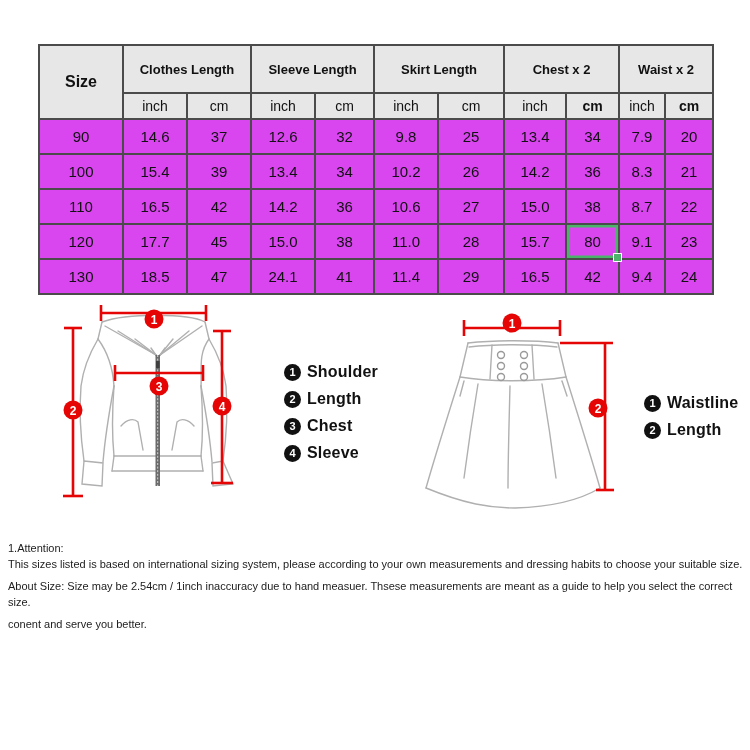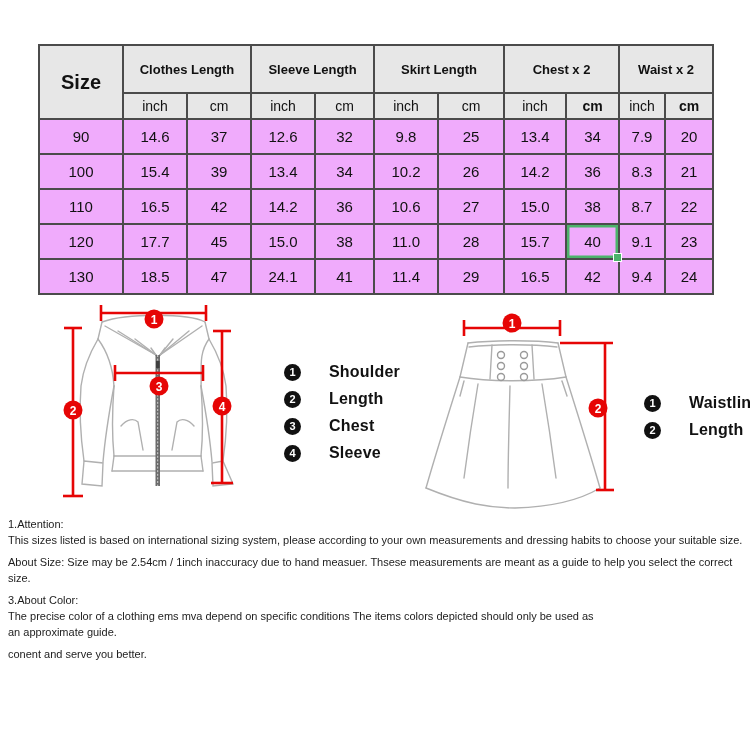--- a/index.html
+++ b/index.html
@@ -6,43 +6,43 @@
   html,body { width:750px; height:750px; background:#fff; font-family:"Liberation Sans", sans-serif; }
   #page { position:relative; width:750px; height:750px; background:#ffffff; overflow:hidden; }
 
   
   table.size-chart { position:absolute; left:38px; top:44px; width:674px; border-collapse:collapse; table-layout:fixed; }
   table.size-chart th, table.size-chart td {
     border:2px solid #4b4b4b; text-align:center; vertical-align:middle;
     font-family:"Liberation Sans", sans-serif; color:#111;
   }
   th.group { background:#e7e7e7; font-size:13px; font-weight:bold; height:48px; }
-  th.size-head { background:#e7e7e7; font-size:20px; font-weight:bold; }
+  th.size-head { background:#e7e7e7; font-size:16px; font-weight:bold; }
   th.sub { background:#e7e7e7; font-size:14px; font-weight:normal; height:26px; }
   th.sub.bold { font-weight:bold; }
-  td.cell { background:#f0abfc; font-size:15px; height:35px; position:relative; }
+  td.cell { background:#d946ef; font-size:15px; height:35px; position:relative; }
   td.cell.sel { box-shadow: inset 0 0 0 2.5px #4cb36a; }
   td.cell.sel::after {
     content:''; position:absolute; right:-4px; bottom:-4px; width:7px; height:7px;
     background:#4cb36a; border:1px solid #fff; z-index:5;
   }
 
   
   .diagram { position:absolute; }
   .legend { position:absolute; }
   .legend-item { display:flex; align-items:center; margin-bottom:9px; }
   .badge-black {
     width:17px; height:17px; border-radius:50%; background:#111; color:#fff;
     font-size:11px; font-weight:bold; display:flex; align-items:center; justify-content:center;
     flex:0 0 17px;
   }
-  .legend-label { margin-left:28px; font-size:16px; font-weight:600; color:#111; letter-spacing:0.2px; }
+  .legend-label { margin-left:6px; font-size:16px; font-weight:600; color:#111; letter-spacing:0.2px; }
 
   
-  .notes { position:absolute; left:8px; top:516px; width:736px; font-size:11px; line-height:16px; color:#1c1c1c; }
+  .notes { position:absolute; left:8px; top:540px; width:736px; font-size:11px; line-height:16px; color:#1c1c1c; }
   .note-sec { margin-bottom:6px; }
 </style>
 </head>
 <body>
 
 <div id="page">
 
   <table class="size-chart">
     <colgroup>
       <col style="width:84px">
@@ -119,21 +119,21 @@
       </tr>
       <tr>
         <td class="cell">120</td>
         <td class="cell">17.7</td>
         <td class="cell">45</td>
         <td class="cell">15.0</td>
         <td class="cell">38</td>
         <td class="cell">11.0</td>
         <td class="cell">28</td>
         <td class="cell">15.7</td>
-        <td class="cell sel">40</td>
+        <td class="cell sel">80</td>
         <td class="cell">9.1</td>
         <td class="cell">23</td>
       </tr>
       <tr>
         <td class="cell">130</td>
         <td class="cell">18.5</td>
         <td class="cell">47</td>
         <td class="cell">24.1</td>
         <td class="cell">41</td>
         <td class="cell">11.4</td>
@@ -296,22 +296,17 @@
 
   <div class="notes">
     <div class="note-sec">
       <div>1.Attention:</div>
       <div>This sizes listed is based on international sizing system, please according to your own measurements and dressing habits to choose your suitable size.</div>
     </div>
     <div class="note-sec">
       <div>About Size: Size may be 2.54cm / 1inch inaccuracy due to hand measuer. Thsese measurements are meant as a guide to help you select the correct size.</div>
     </div>
     <div class="note-sec">
-      <div>3.About Color:</div>
-      <div>The precise color of a clothing ems mva depend on specific conditions The items colors depicted should only be used as</div>
-      <div>an approximate guide.</div>
-    </div>
-    <div class="note-sec">
       <div>conent and serve you better.</div>
     </div>
   </div>
 
 </div>
 
 </body></html>

